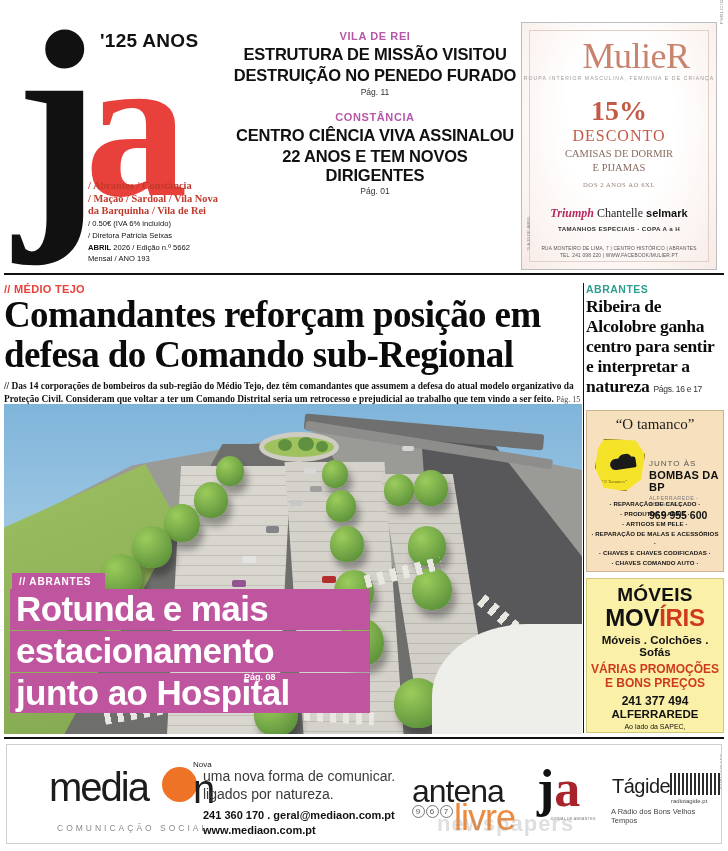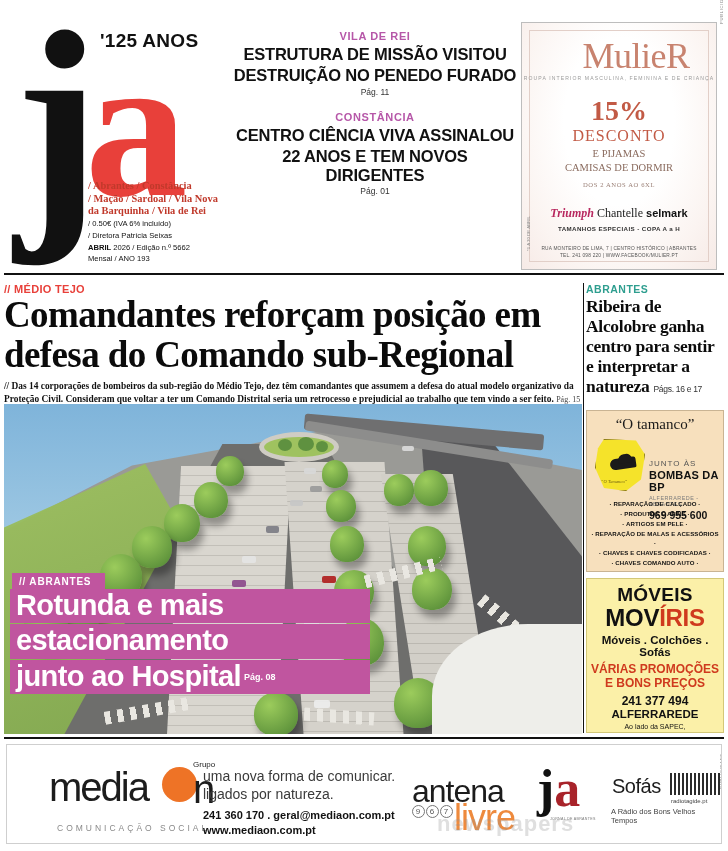--- a/index.html
+++ b/index.html
@@ -212,21 +212,21 @@
   }
 
   .photo-kicker {
     position:absolute; left:12px; top:573px;
     background:#c0559f; color:#fff; font-size:10px; font-weight:700;
     letter-spacing:0.8px; padding:3px 14px 3px 7px;
   }
   .photo-title { position:absolute; left:10px; top:589px; width:360px; }
   .photo-title span {
     display:inline-block; background:#c0559f; color:#fff;
-    font-size:29px; font-weight:700; line-height:1.08;
+    font-size:35px; font-weight:700; line-height:1.08;
     padding:1px 10px 2px 6px; letter-spacing:-0.6px;
     font-family:"Liberation Sans", sans-serif;
   }
   .photo-title .ln { display:block; margin-bottom:1px; }
   .photo-pg {
     position:absolute; left:244px; top:672px; color:#fff; font-size:9px; font-weight:700;
   }
 
   
   .rail { position:absolute; left:586px; top:283px; width:138px; }
@@ -394,22 +394,22 @@
       </div>
     </div>
 
     <div class="mulier-wrap">
       <div class="mulier">
         <div class="mulier-title">MulieR</div>
         <div class="mulier-sub">ROUPA INTERIOR MASCULINA, FEMININA E DE CRIANÇA</div>
         <div class="m-disc">15%</div>
         <div class="m-desc">DESCONTO</div>
         <div class="m-prod">
+          <div>CAMISAS DE DORMIR</div>
           <div>E PIJAMAS</div>
-          <div>CAMISAS DE DORMIR</div>
         </div>
         <div class="m-sizes">DOS 2 ANOS AO 6XL</div>
         <div class="m-brands">
           <span class="tri">Triumph</span>
           <span class="cha">Chantelle</span>
           <span class="sel">selmark</span>
         </div>
         <div class="m-tam">TAMANHOS ESPECIAIS - COPA A a H</div>
         <div class="m-addr">
           <div>RUA MONTEIRO DE LIMA, 7 | CENTRO HISTÓRICO | ABRANTES</div>
@@ -549,39 +549,39 @@
       <div>em frente às bombas combustíveis BP</div>
     </div>
     <div class="pub-v" style="left:136px; top:2px;">PUBLICIDADE</div>
   </div>
 
   <div class="rule-bottom"></div>
   <div class="banner">
     <div class="mo-word">media</div>
     <div class="mo-circle"></div>
     <div class="mo-n">n</div>
-    <div class="mo-grupo">Grupo</div>
+    <div class="mo-grupo">Nova</div>
     <div class="mo-cs">COMUNICAÇÃO SOCIAL</div>
     <div class="mo-tag">
       <div>uma nova forma de comunicar.</div>
       <div>ligados por natureza.</div>
     </div>
     <div class="mo-contact">
       <div>241 360 170 .  geral@mediaon.com.pt</div>
       <div>www.mediaon.com.pt</div>
     </div>
 
     <div class="antena">antena</div>
     <div class="antena-freq"><span>9</span><span>6</span><span>7</span></div>
     <div class="antena-livre">livre</div>
 
     <div class="ja-small"><span>j</span><span class="a">a</span></div>
     <div class="ja-small-sub">JORNAL DE ABRANTES</div>
 
-    <div class="tagide">Sofás</div>
+    <div class="tagide">Tágide</div>
     <div class="tagide-bars"></div>
     <div class="tagide-url">radiotagide.pt</div>
     <div class="tagide-slogan">A Rádio dos Bons Velhos Tempos</div>
 
     <div class="watermark">newspapers</div>
     <div class="pub-banner">PUBLICIDADE</div>
   </div>
 
 </div>
 

